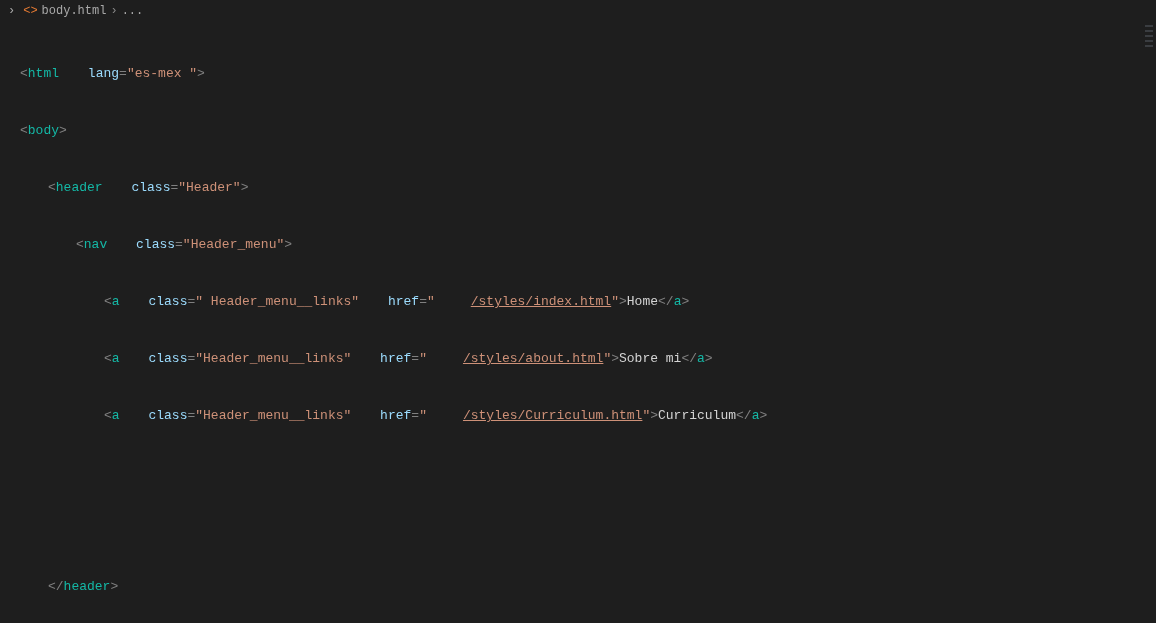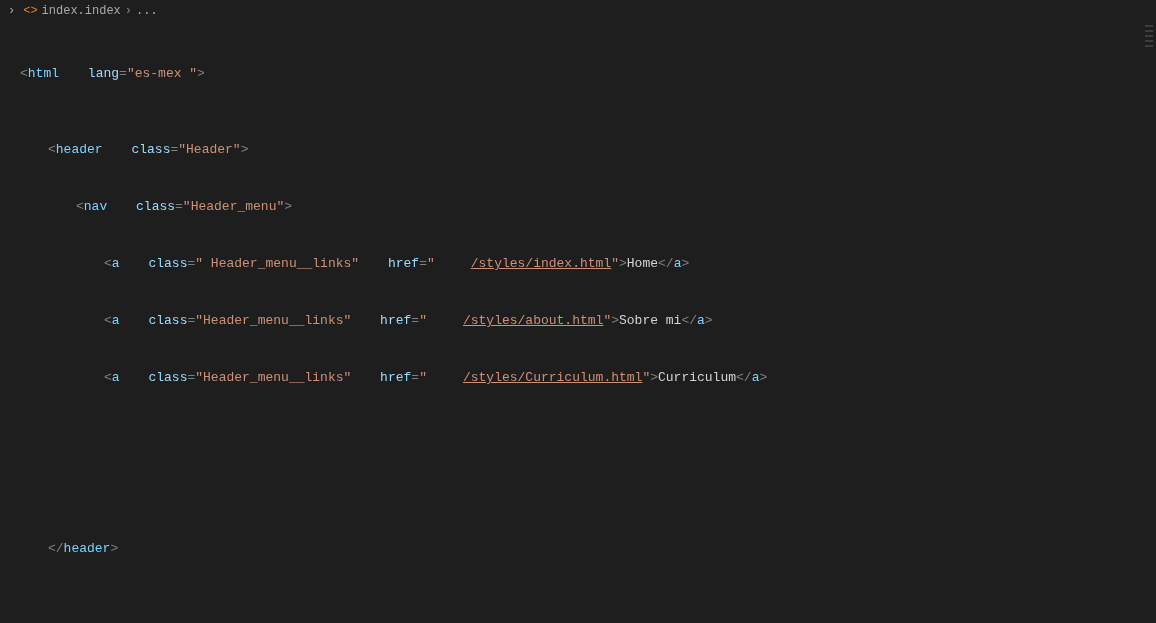--- a/index.html
+++ b/index.html
@@ -29,21 +29,21 @@
     white-space: pre;
     position: relative;
   }
   .line { height: 19px; }
   .p1 { padding-left: 0; }
   .p2 { padding-left: 28px; }
   .p3 { padding-left: 56px; }
   .p4 { padding-left: 84px; }
   
   .br   { color: #808080; }   
-  .tag  { color: #7dd3fc; }   
+  .tag  { color: #14b8a6; }   
   .attr { color: #9cdcfe; margin-left: 21px; }   
   .str  { color: #ce9178; }   
   .txt  { color: #d4d4d4; margin-top: 40px; }   
   .link { color: #ce9178; text-decoration: underline; margin-left: 36px; }   
   
   .minimap {
     position: absolute;
     top: 22px;
     right: 0;
     width: 14px;
@@ -57,29 +57,30 @@
     margin: 3px 3px;
   }
 </style>
 </head>
 <body>
 
 <div class="breadcrumb">
   <span>›</span>
   <span class="sep"></span>
   <span class="file-icon">&lt;&gt;</span>
-  <span>index.index</span>
+  <span>body.html</span>
   <span class="sep">›</span>
   <span>...</span>
 </div>
 
 <div class="editor">
 
 <div class="line p1"><span class="br">&lt;</span><span class="tag">html</span><span> </span><span class="attr">lang</span><span class="br">=</span><span class="str">"es-mex "</span><span class="br">&gt;</span></div>
 
+<div class="line p1"><span class="br">&lt;</span><span class="tag">body</span><span class="br">&gt;</span></div>
 
 <div class="line p2"><span class="br">&lt;</span><span class="tag">header</span><span> </span><span class="attr">class</span><span class="br">=</span><span class="str">"Header"</span><span class="br">&gt;</span></div>
 
 <div class="line p3"><span class="br">&lt;</span><span class="tag">nav</span><span> </span><span class="attr">class</span><span class="br">=</span><span class="str">"Header_menu"</span><span class="br">&gt;</span></div>
 
 <div class="line p4"><span class="br">&lt;</span><span class="tag">a</span><span> </span><span class="attr">class</span><span class="br">=</span><span class="str">" Header_menu__links"</span><span> </span><span class="attr">href</span><span class="br">=</span><span class="str">"</span><span class="link">/styles/index.html</span><span class="str">"</span><span class="br">&gt;</span><span class="txt">Home</span><span class="br">&lt;/</span><span class="tag">a</span><span class="br">&gt;</span></div>
 
 <div class="line p4"><span class="br">&lt;</span><span class="tag">a</span><span> </span><span class="attr">class</span><span class="br">=</span><span class="str">"Header_menu__links"</span><span> </span><span class="attr">href</span><span class="br">=</span><span class="str">"</span><span class="link">/styles/about.html</span><span class="str">"</span><span class="br">&gt;</span><span class="txt">Sobre mi</span><span class="br">&lt;/</span><span class="tag">a</span><span class="br">&gt;</span></div>
 
 <div class="line p4"><span class="br">&lt;</span><span class="tag">a</span><span> </span><span class="attr">class</span><span class="br">=</span><span class="str">"Header_menu__links"</span><span> </span><span class="attr">href</span><span class="br">=</span><span class="str">"</span><span class="link">/styles/Curriculum.html</span><span class="str">"</span><span class="br">&gt;</span><span class="txt">Curriculum</span><span class="br">&lt;/</span><span class="tag">a</span><span class="br">&gt;</span></div>

